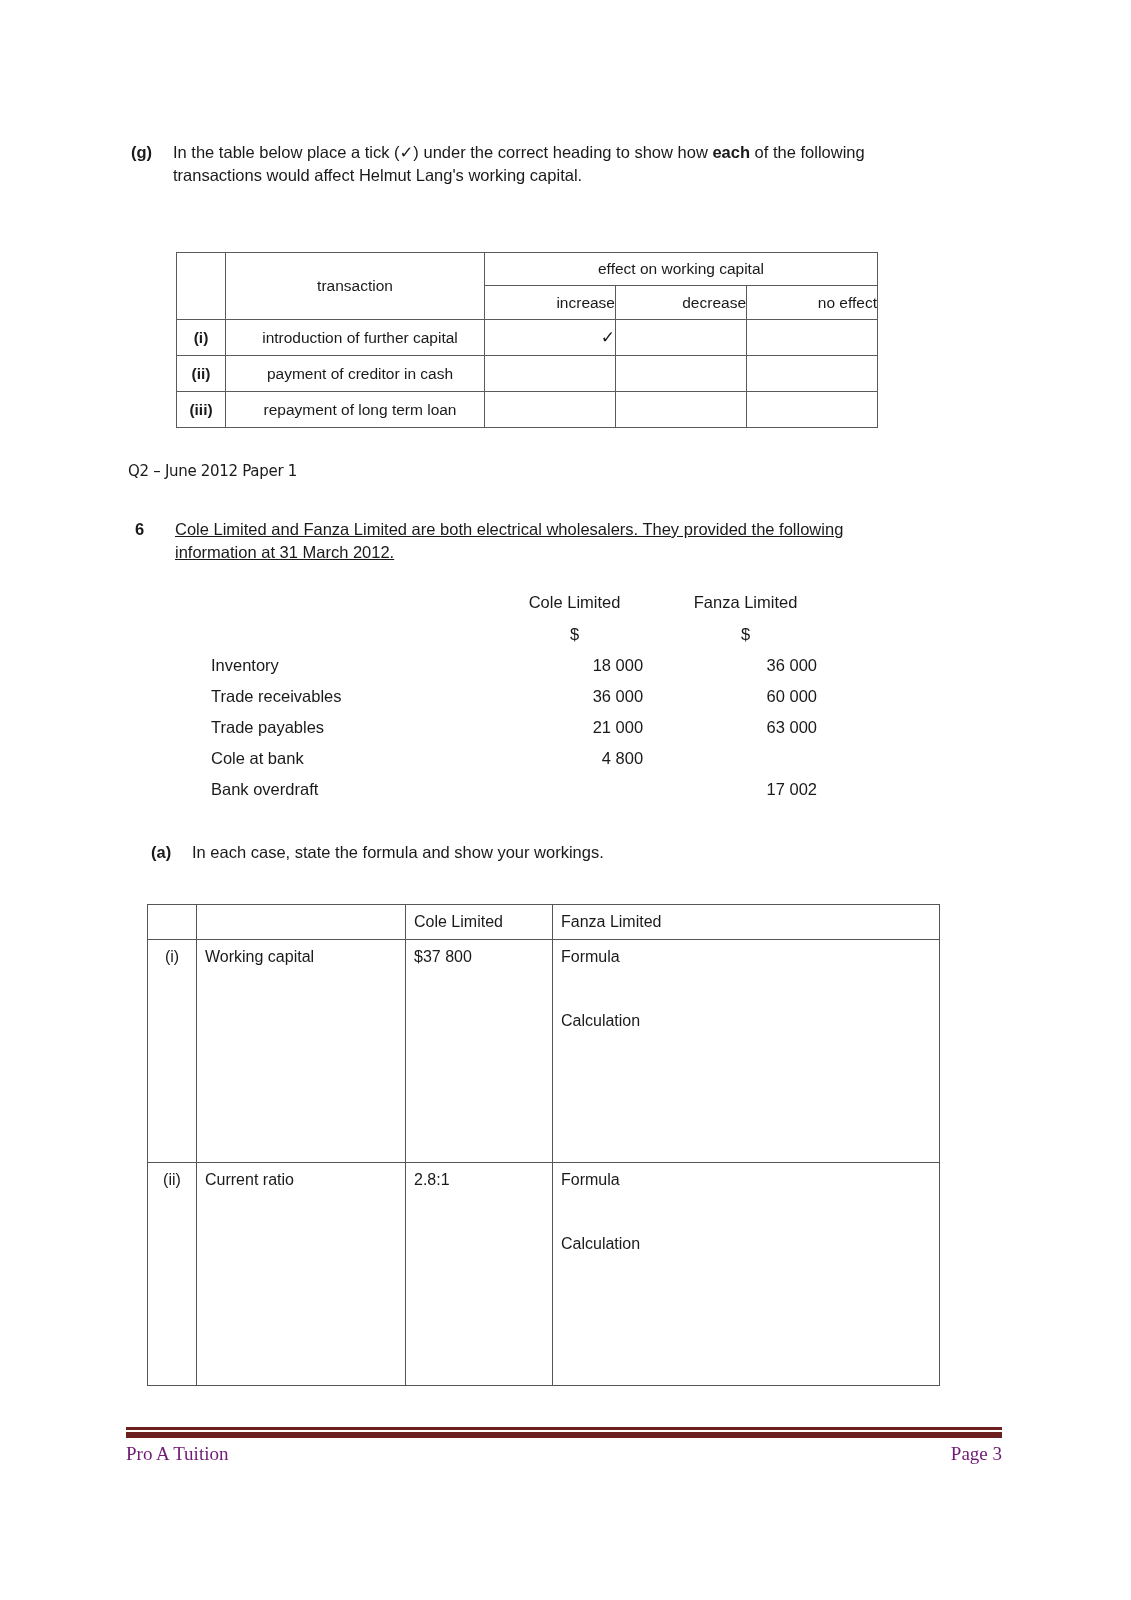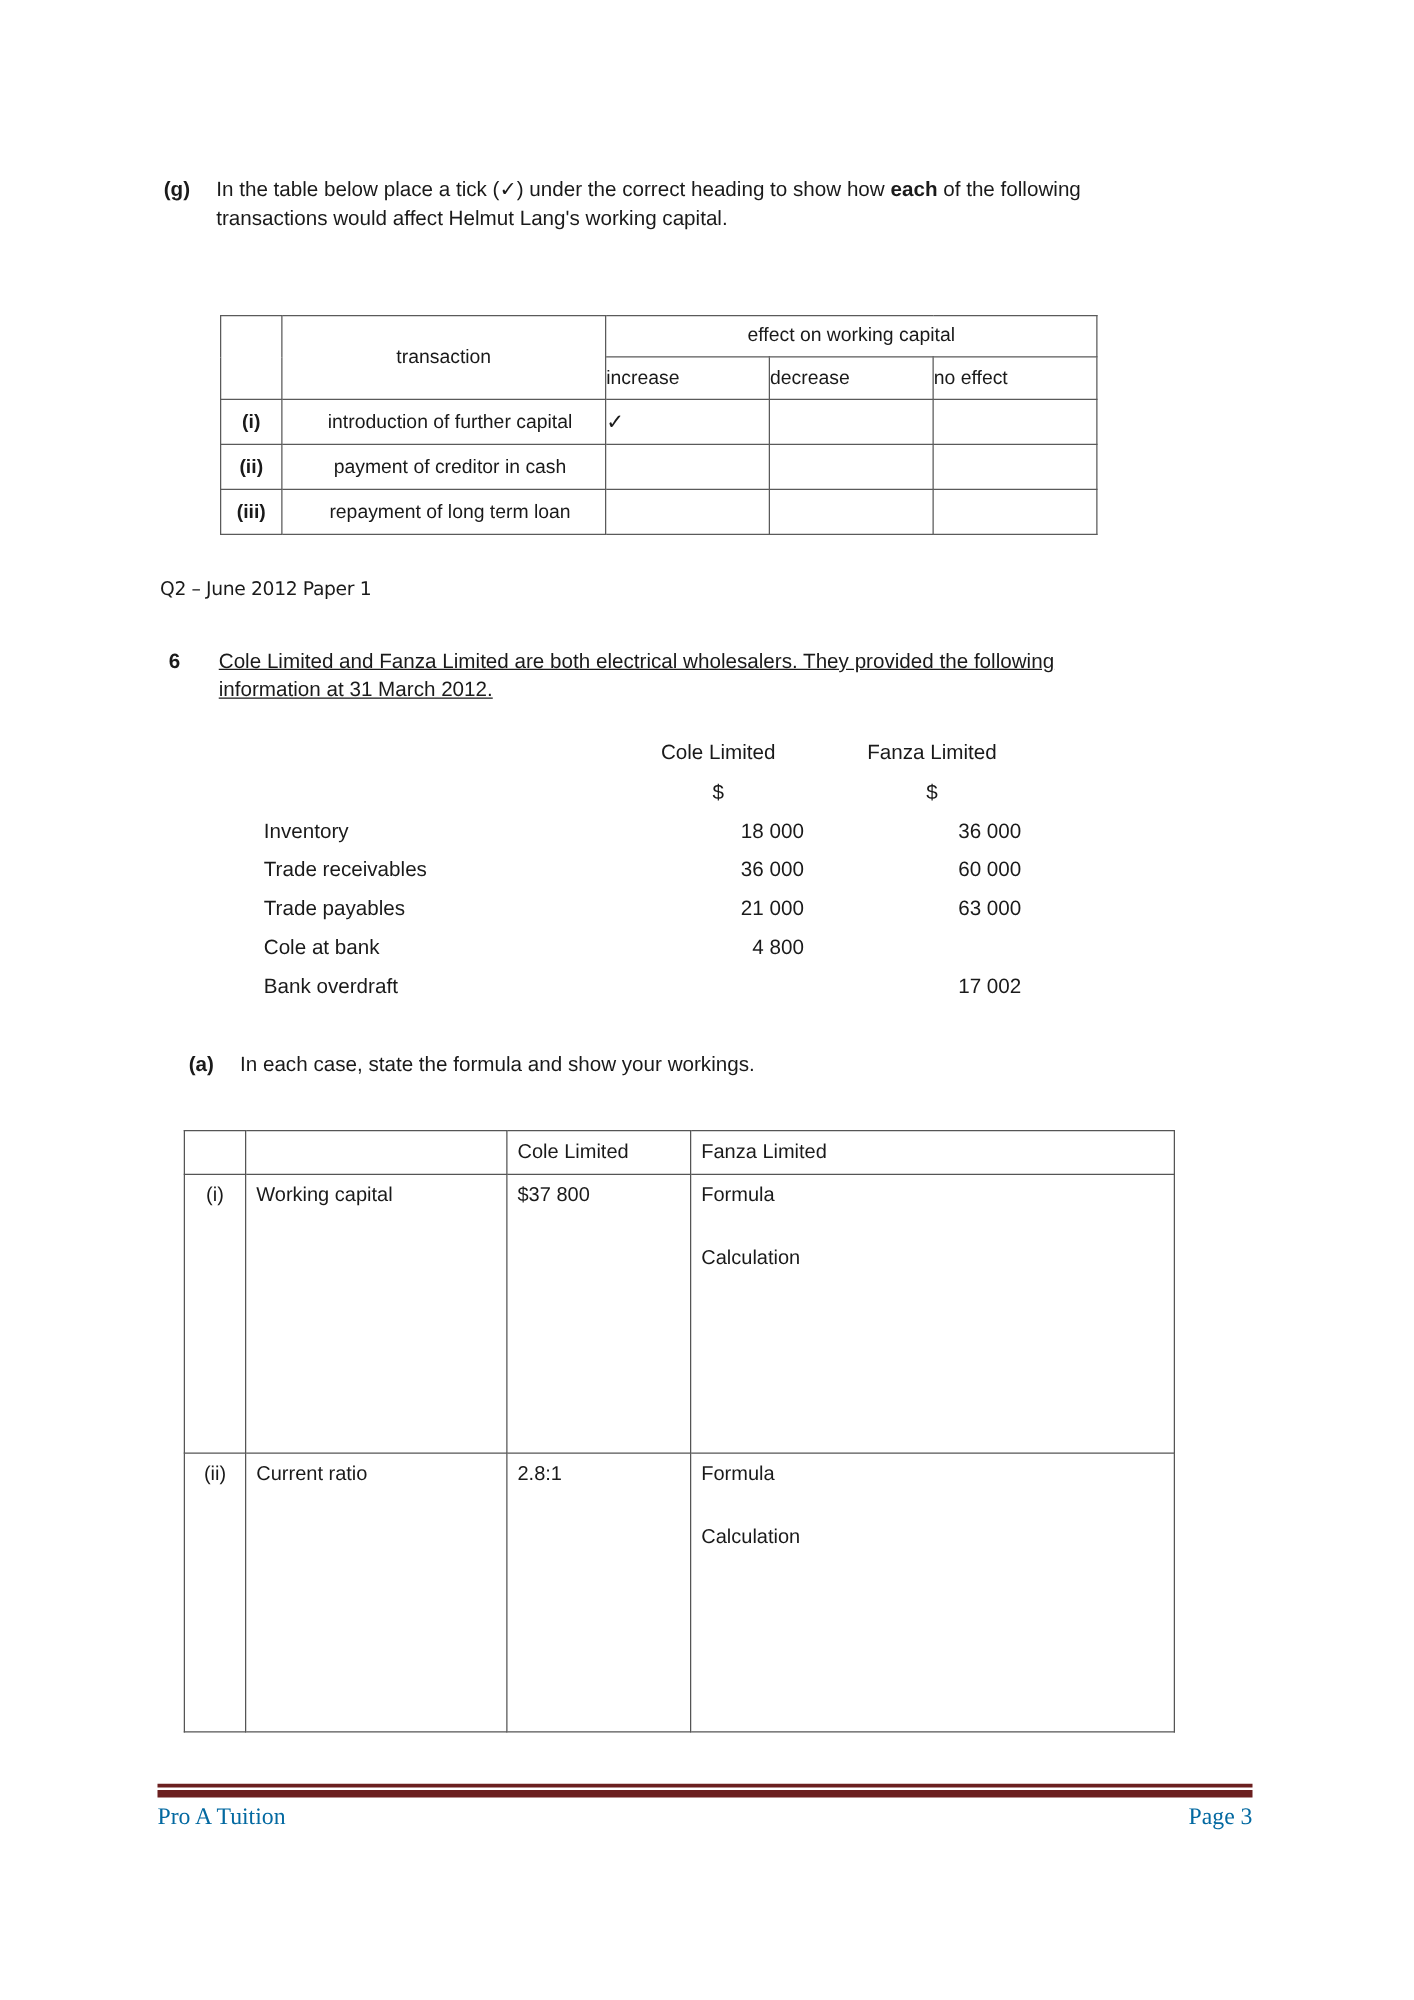--- a/index.html
+++ b/index.html
@@ -65,21 +65,21 @@
   }
   table.t1 td, table.t1 th {
     border: 1px solid #5a5a5a;
     padding: 0;
     font-weight: normal;
     background: #fff;
     text-align: center;
   }
   .t1 .c-num   { width: 48px;  text-align: center; font-weight: bold; }
   .t1 .c-trans { width: 258px; }
-  .t1 .c-eff   { width: 132px; text-align: left; }
+  .t1 .c-eff   { width: 132px; text-align: right; }
   .t1-h-eff    { text-align: center; height: 32px; }
   .t1-h-trans  { text-align: center; vertical-align: middle; }
   .t1-sub      { text-align: center; height: 33px; }
   .t1-body td  { height: 35px; }
   .t1 .trans-cell { padding-left: 10px; }
   .tickmark { font-size: 17px; }
 
   
   .q2-heading {
     position: absolute;
@@ -173,21 +173,21 @@
     padding: 0 0 0 8px;
     vertical-align: top;
     background: #fff;
   }
   .t2 .k-num   { width: 48px;  text-align: center; padding-left: 0; }
   .t2 .k-item  { width: 200px; }
   .t2 .k-cole  { width: 138px; }
   .t2 .k-fanza { width: 378px; }
   .t2 .hdr td  { height: 34px; vertical-align: middle; }
   .t2 .body td { height: 214px; padding-top: 8px; }
-  .t2 .calc    { margin-top: 32px; }
+  .t2 .calc    { margin-top: 46px; }
 </style>
 </head>
 <body>
 
 <div class="page">
 
   <div class="part-g">
     <div class="pg-row">
       <div class="pg-label">(g)</div>
       <div class="pg-text"><span>In the table below place a tick (✓) under the correct heading to show how </span><b>each</b><span> of the following transactions would affect Helmut Lang's working capital.</span></div>
@@ -309,18 +309,18 @@
         <td class="k-fanza">
           <div>Formula</div>
           <div class="calc">Calculation</div>
         </td>
       </tr>
     </tbody>
   </table>
 
   <div style="position:absolute; left:126px; top:1427px; width:876px; height:3px; background:#6B1F1F;"></div>
   <div style="position:absolute; left:126px; top:1432px; width:876px; height:6px; background:#6B1F1F;"></div>
-  <div style="position:absolute; left:126px; top:1443px; width:876px; display:flex; justify-content:space-between; font-family:'Liberation Serif', serif; font-size:19px; color:#0369a1;">
+  <div style="position:absolute; left:126px; top:1443px; width:876px; display:flex; justify-content:space-between; font-family:'Liberation Serif', serif; font-size:19px; color:#701a75;">
     <span>Pro A Tuition</span>
     <span>Page 3</span>
   </div>
 
 </div>
 
 </body></html>

